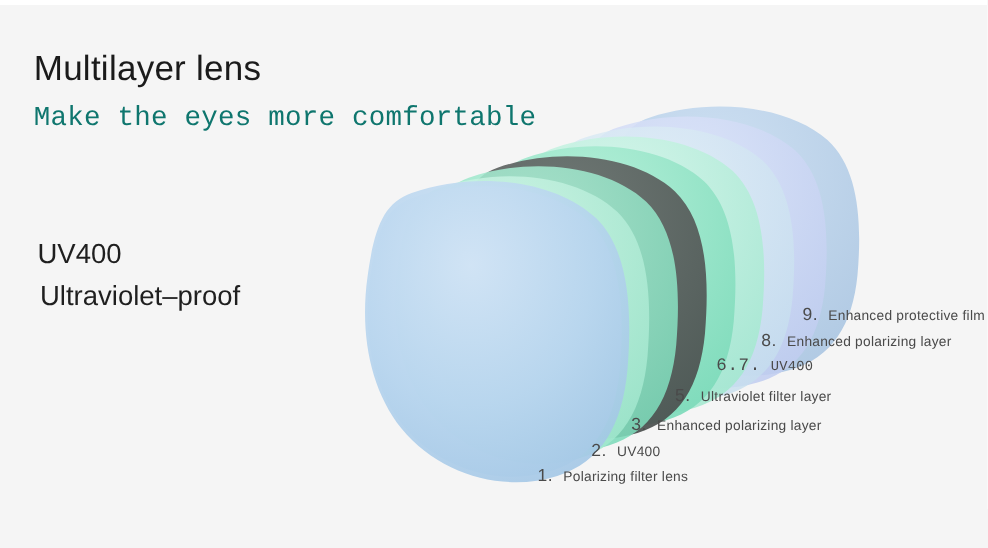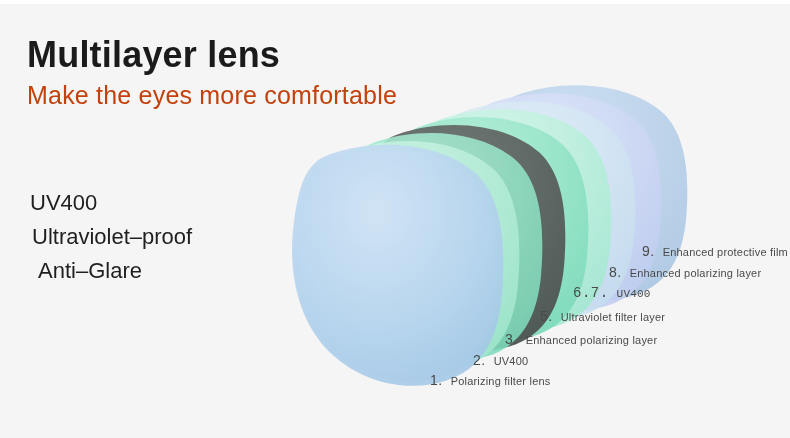--- a/index.html
+++ b/index.html
@@ -27,35 +27,36 @@
     height: 4px;
     background: #ffffff;
   }
   #headings {
     position: absolute;
     left: 27px;
     top: 36px;
     z-index: 5;
   }
   #title-main {
-    font-size: 36px;
+    font-size: 28px;
     line-height: 38px;
     color: #1b1b1b;
-    font-weight: 700;
-    letter-spacing: 0.2px;
-    white-space: nowrap;
-  }
-  #title-sub {
-    font-size: 25px;
-    line-height: 34px;
-    color: #c2410c;
     font-weight: 400;
     letter-spacing: 0.2px;
     white-space: nowrap;
+  }
+  #title-sub {
+    font-size: 22px;
+    line-height: 34px;
+    color: #0f766e;
+    font-weight: 400;
+    letter-spacing: 0.2px;
+    white-space: nowrap;
     margin-top: 4px;
+    font-family: Liberation Mono, monospace;
   }
   #features {
     position: absolute;
     left: 30px;
     top: 186px;
     z-index: 5;
   }
   .feature-line {
     font-size: 22px;
     line-height: 34px;
@@ -111,21 +112,20 @@
   <div id="top-strip"></div>
 
   <div id="headings">
     <div id="title-main">Multilayer lens</div>
     <div id="title-sub">Make the eyes more comfortable</div>
   </div>
 
   <div id="features">
     <div class="feature-line">UV400</div>
     <div class="feature-line indent-1">Ultraviolet–proof</div>
-    <div class="feature-line indent-2">Anti–Glare</div>
   </div>
 
   <svg id="lens-svg" viewBox="0 0 790 438">
     <defs>
 
       <path id="lensShape" d="M -66,-96
                C -18,-112 44,-106 76,-78
                C 100,-56 104,-16 100,30
                C 96,70 80,96 46,106
                C 6,118 -44,106 -74,72

